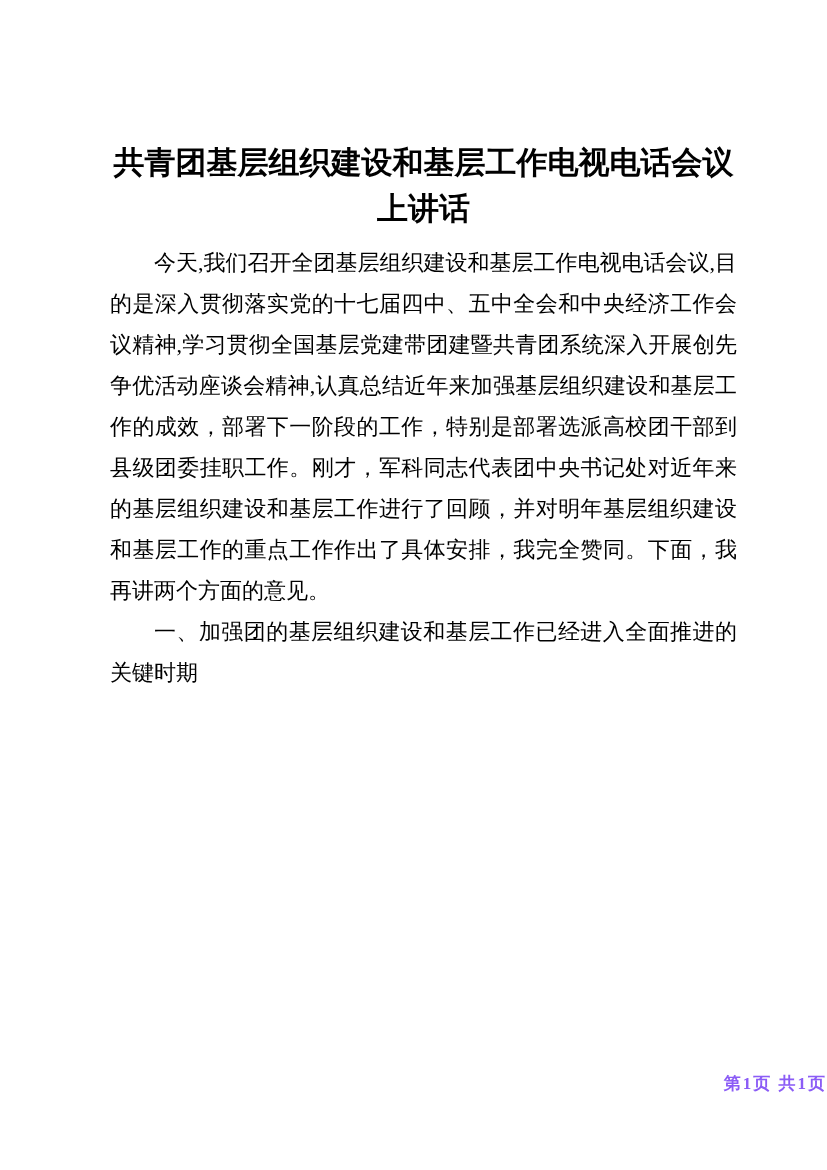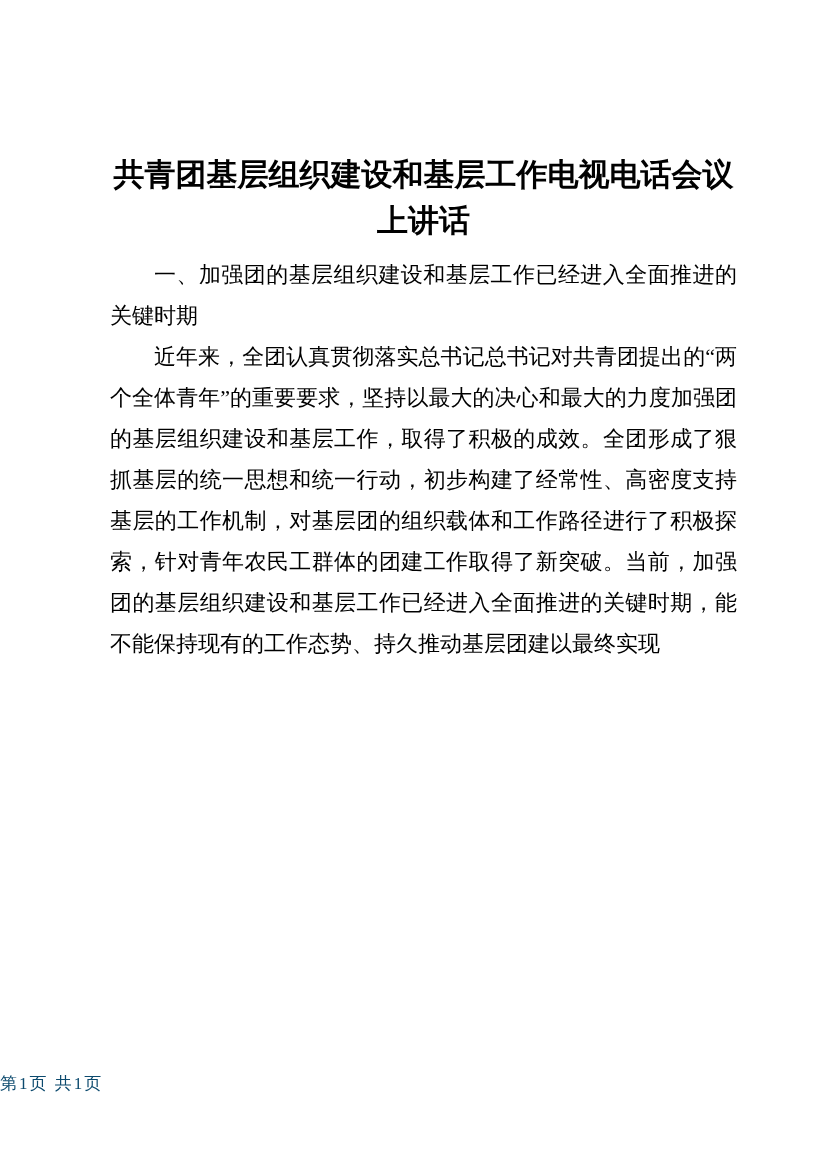--- a/index.html
+++ b/index.html
@@ -12,21 +12,21 @@
     width: 827px;
     height: 1170px;
     background: #ffffff;
     overflow: hidden;
     font-family: "Liberation Serif", "DejaVu Serif", serif;
     color: #000000;
   }
   .content {
     position: absolute;
     left: 110px;
-    top: 152px;
+    top: 140px;
     width: 627px;
   }
   .doc-title {
     margin: 0 0 10px 0;
     font-size: 31px;
     font-weight: 700;
     line-height: 46px;
     text-align: center;
     letter-spacing: 0;
   }
@@ -40,33 +40,34 @@
     text-align: justify;
     text-justify: inter-character;
     text-indent: 2em;
     word-break: break-all;
   }
   .footer {
     position: absolute;
     left: 0;
     top: 1072px;
     width: 100%;
-    text-align: left;
+    text-align: right;
     font-size: 17px;
     letter-spacing: 2px;
-    color: #0c4a6e;
+    color: #8b5cf6;
+    font-weight: bold;
   }
 </style>
 </head>
 <body>
 
 <div class="page">
   <div class="content">
     <h1 class="doc-title">共青团基层组织建设和基层工作电视电话会议上讲话</h1>
     <div class="doc-body">
+        <p class="para">今天,我们召开全团基层组织建设和基层工作电视电话会议,目的是深入贯彻落实党的十七届四中、五中全会和中央经济工作会议精神,学习贯彻全国基层党建带团建暨共青团系统深入开展创先争优活动座谈会精神,认真总结近年来加强基层组织建设和基层工作的成效，部署下一阶段的工作，特别是部署选派高校团干部到县级团委挂职工作。刚才，军科同志代表团中央书记处对近年来的基层组织建设和基层工作进行了回顾，并对明年基层组织建设和基层工作的重点工作作出了具体安排，我完全赞同。下面，我再讲两个方面的意见。</p>
         <p class="para">一、加强团的基层组织建设和基层工作已经进入全面推进的关键时期</p>
-        <p class="para">近年来，全团认真贯彻落实总书记总书记对共青团提出的“两个全体青年”的重要要求，坚持以最大的决心和最大的力度加强团的基层组织建设和基层工作，取得了积极的成效。全团形成了狠抓基层的统一思想和统一行动，初步构建了经常性、高密度支持基层的工作机制，对基层团的组织载体和工作路径进行了积极探索，针对青年农民工群体的团建工作取得了新突破。当前，加强团的基层组织建设和基层工作已经进入全面推进的关键时期，能不能保持现有的工作态势、持久推动基层团建以最终实现</p>
       </div>
   </div>
   <div class="footer">
     <span>第1页 共1页</span>
   </div>
 </div>
 
 </body></html>

